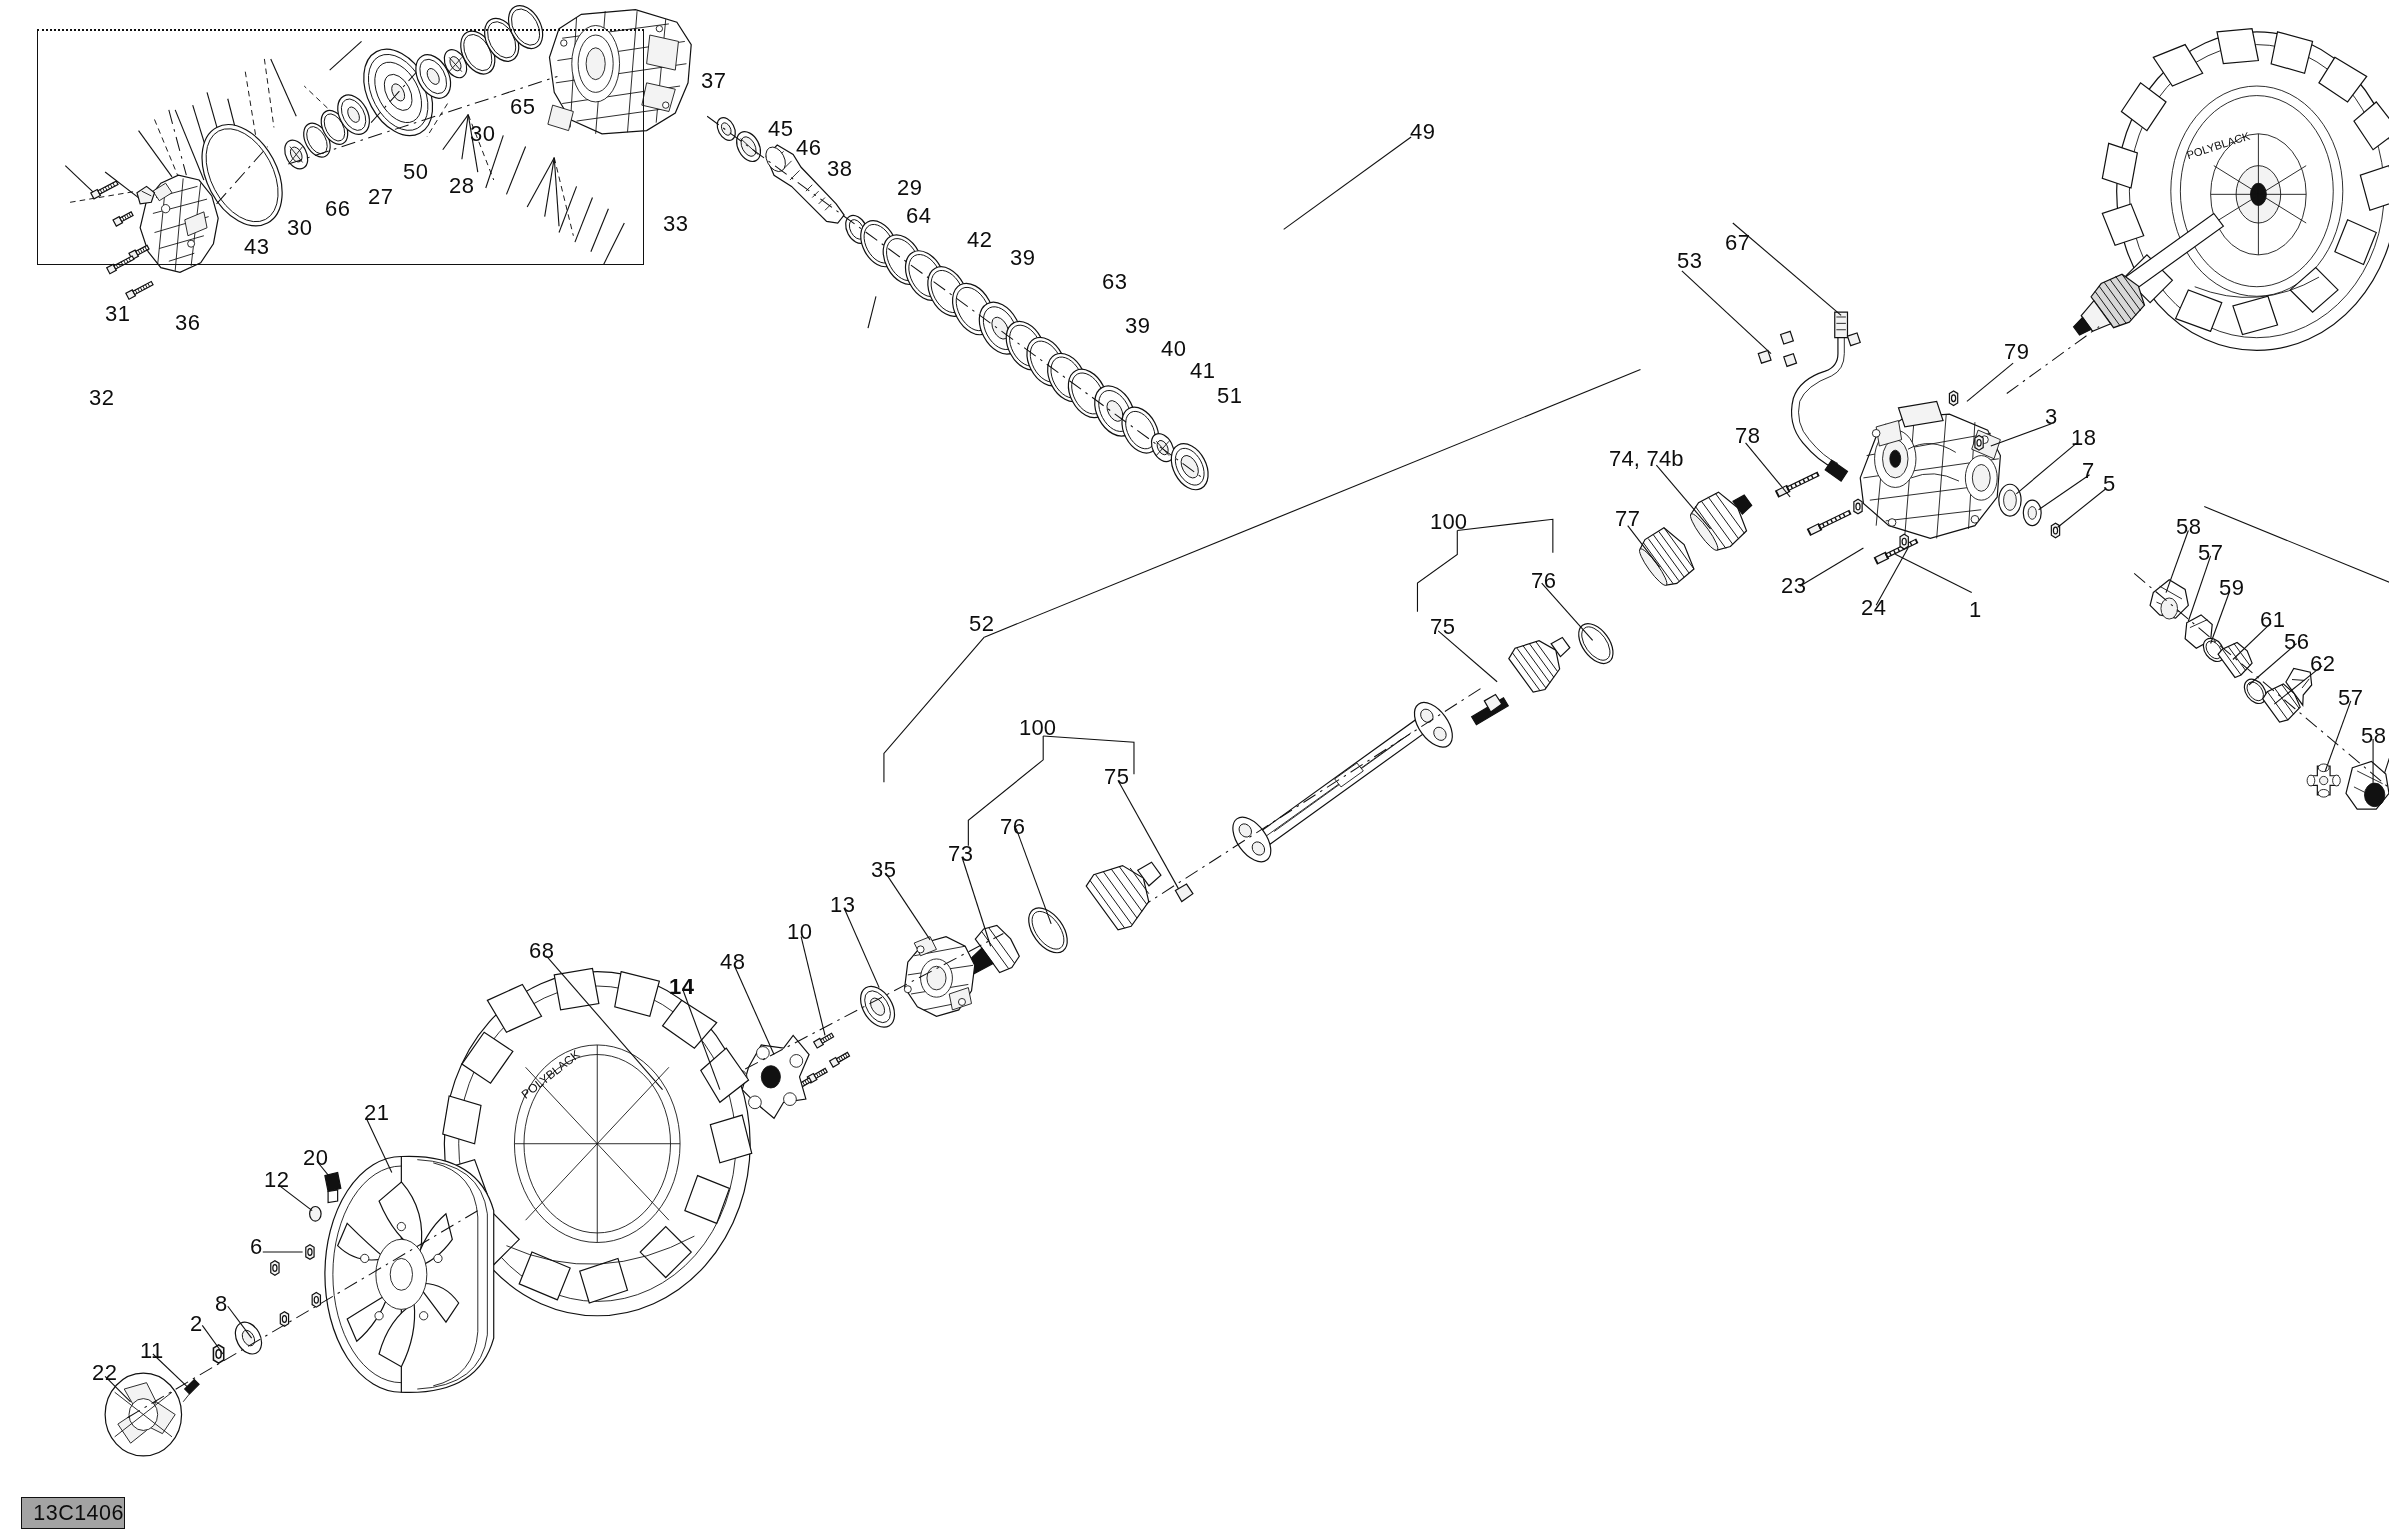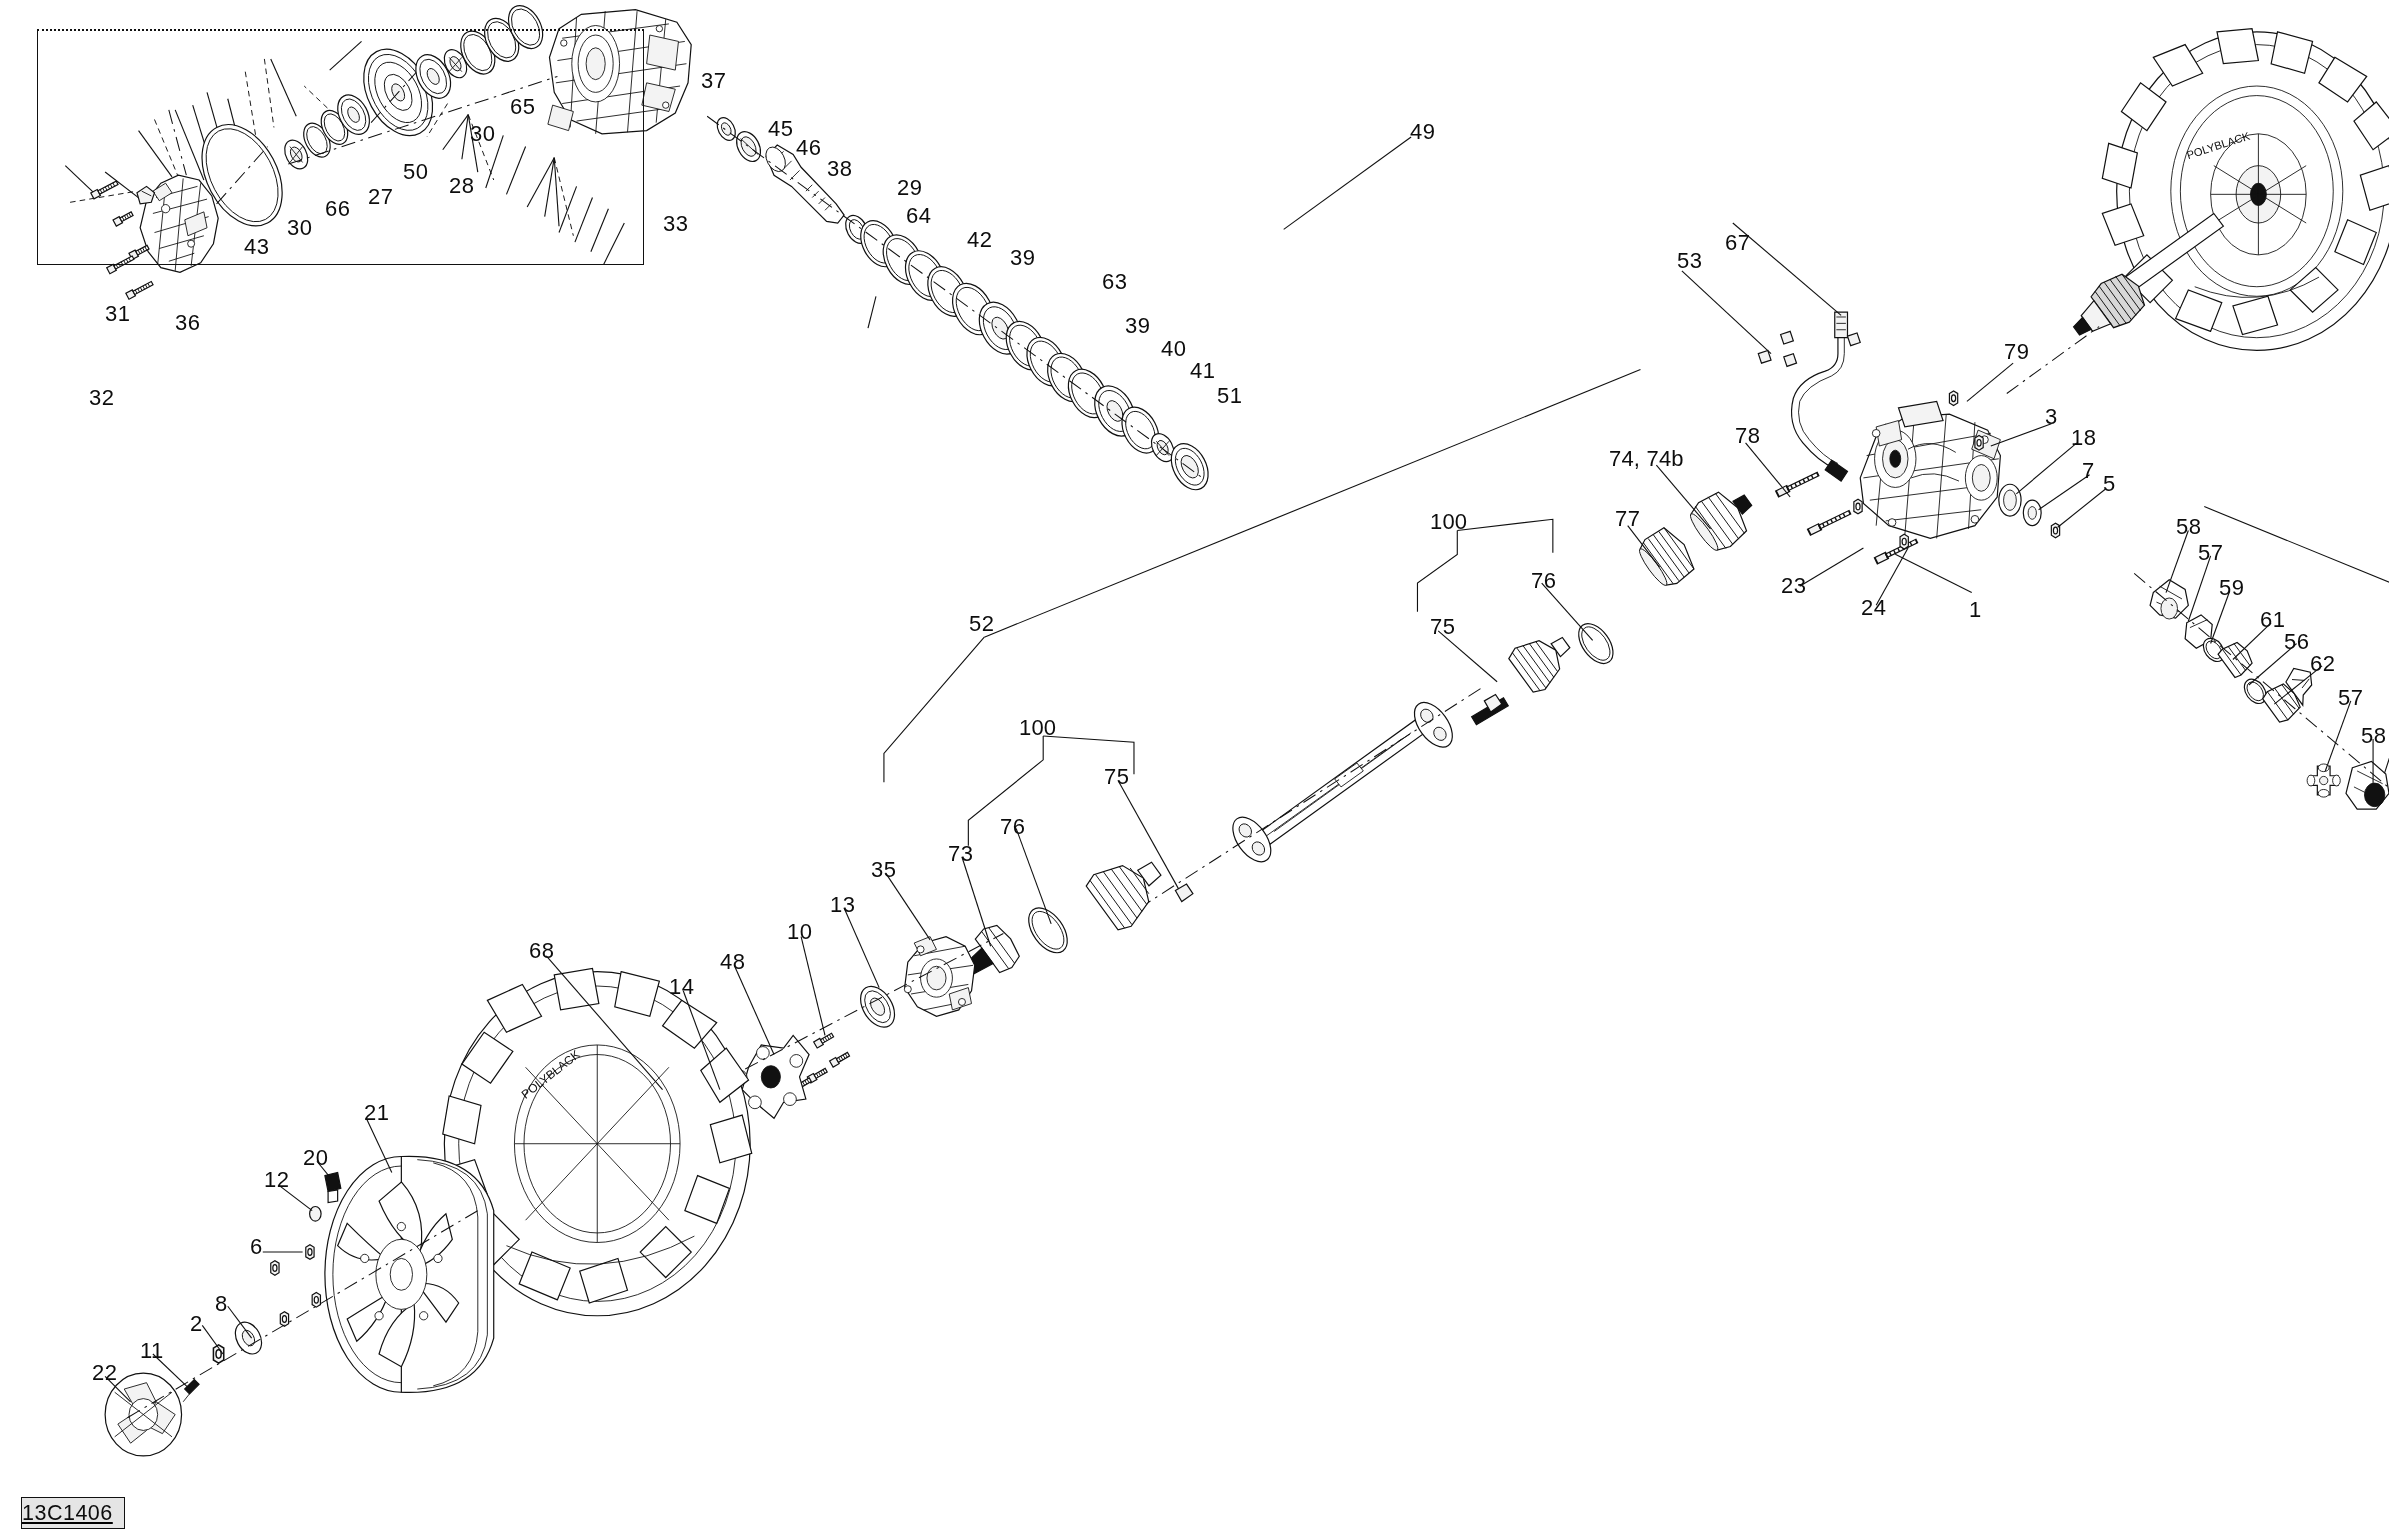--- a/index.html
+++ b/index.html
@@ -43,25 +43,24 @@
   }
   .callout.wide { letter-spacing: 0.2px; }
   
   #drawing-number-box {
     position: absolute;
     left: 21px;
     top: 1497px;
     width: 102px;
     height: 30px;
     border: 1.6px solid #111111;
-    background: #e5e5e5;
+    background: #a3a3a3;
     display: flex;
     align-items: center;
-    justify-content: flex-start;
-    text-decoration: underline;
+    justify-content: flex-end;
   }
   #drawing-number-box .dn-text {
     font-family: "Liberation Sans", sans-serif;
     font-size: 21.5px;
     color: #0d0d0d;
     letter-spacing: 0.5px;
   }
   
   #inset-frame {
     position: absolute;
@@ -866,21 +865,21 @@
       <div class="callout" style="left: 1430px; top: 616px;">75</div>
       <div class="callout" style="left: 969px; top: 613px;">52</div>
       <div class="callout wide" style="left: 1019px; top: 717px;">100</div>
       <div class="callout" style="left: 1104px; top: 766px;">75</div>
       <div class="callout" style="left: 1000px; top: 816px;">76</div>
       <div class="callout" style="left: 948px; top: 843px;">73</div>
       <div class="callout" style="left: 871px; top: 859px;">35</div>
       <div class="callout" style="left: 830px; top: 894px;">13</div>
       <div class="callout" style="left: 787px; top: 921px;">10</div>
       <div class="callout" style="left: 720px; top: 951px;">48</div>
-      <div class="callout" style="left: 669px; top: 976px;">14</div>
+      <div class="callout" style="left: 669px; top: 976px; font-weight: bold;">14</div>
       <div class="callout" style="left: 529px; top: 940px;">68</div>
       <div class="callout" style="left: 364px; top: 1102px;">21</div>
       <div class="callout" style="left: 303px; top: 1147px;">20</div>
       <div class="callout" style="left: 264px; top: 1169px;">12</div>
       <div class="callout" style="left: 250px; top: 1236px;">6</div>
       <div class="callout" style="left: 215px; top: 1293px;">8</div>
       <div class="callout" style="left: 190px; top: 1313px;">2</div>
       <div class="callout" style="left: 140px; top: 1340px;">11</div>
       <div class="callout" style="left: 92px; top: 1362px;">22</div>
       <div class="callout" style="left: 2176px; top: 516px;">58</div>

